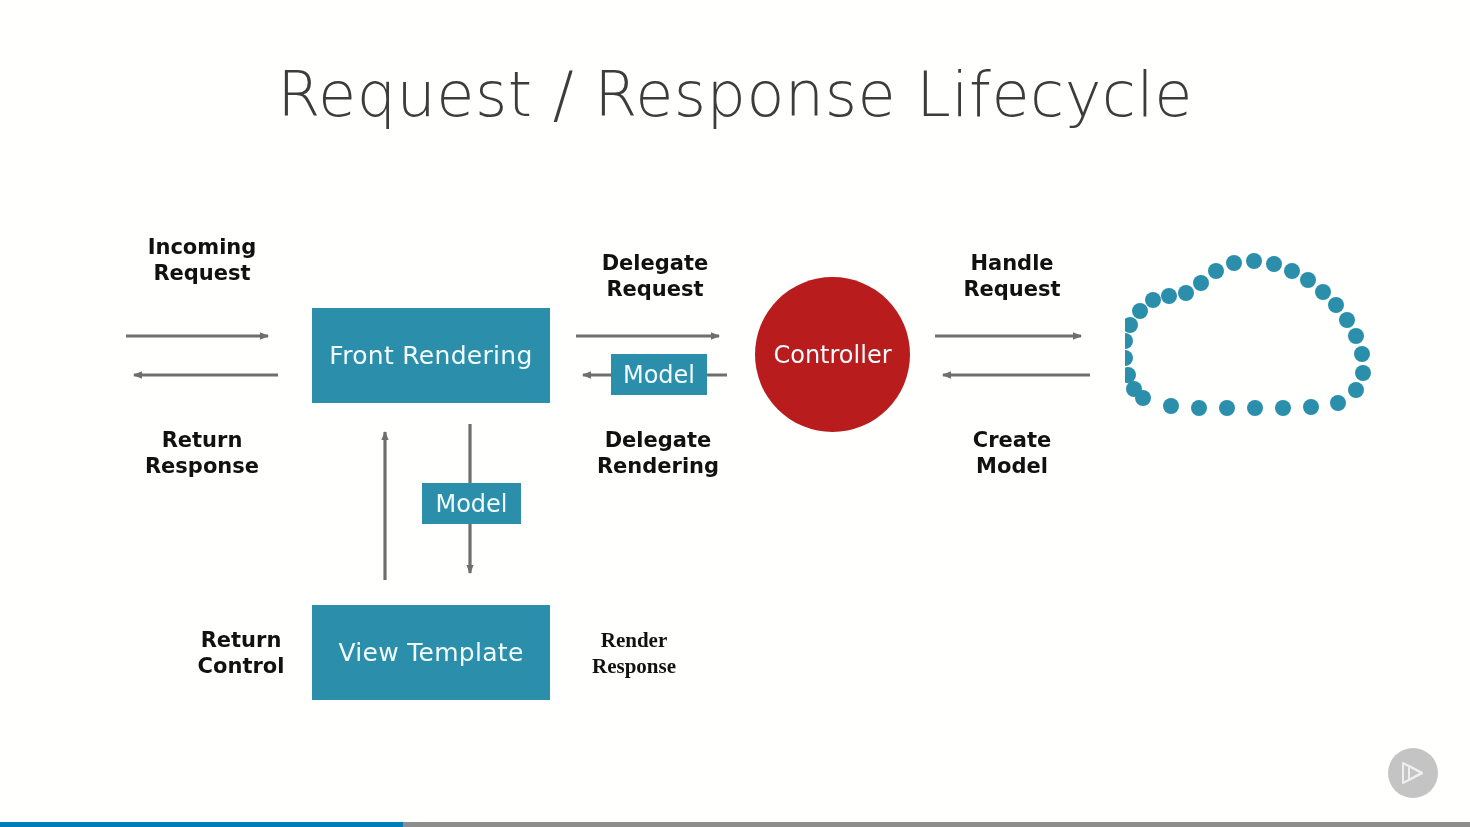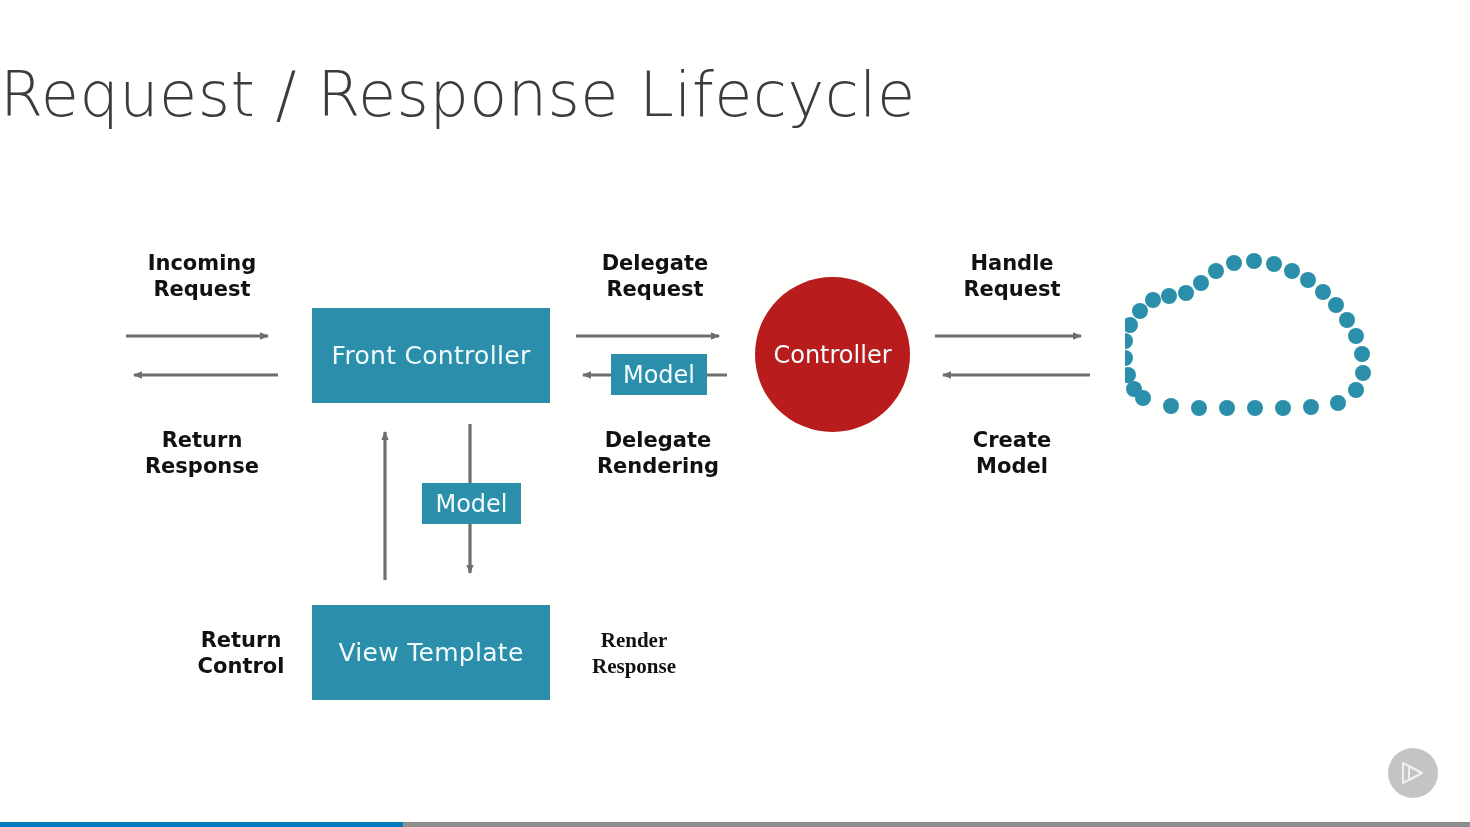--- a/index.html
+++ b/index.html
@@ -18,20 +18,21 @@
     height: 827px;
     background: #fffffd;
   }
 
   
   .slide-title {
     position: absolute;
     left: 0;
     top: 58px;
     width: 1470px;
+    text-align: center;
     font-family: "DejaVu Sans", sans-serif;
     font-size: 62px;
     font-weight: 300;
     letter-spacing: 0.5px;
     color: #3c3c3c;
     white-space: nowrap;
   }
 
   
   .node-box {
@@ -100,21 +101,21 @@
     position: absolute;
     text-align: center;
     font-size: 21px;
     font-weight: 700;
     line-height: 26px;
     color: #111111;
     font-family: "DejaVu Sans", sans-serif;
     white-space: pre-line;
   }
 
-  .lbl-incoming-request   { left:  92px; top: 250px; width: 220px; }
+  .lbl-incoming-request   { left:  92px; top: 234px; width: 220px; }
   .lbl-return-response    { left:  92px; top: 427px; width: 220px; }
   .lbl-delegate-request   { left: 545px; top: 250px; width: 220px; }
   .lbl-delegate-rendering { left: 548px; top: 427px; width: 220px; }
   .lbl-handle-request     { left: 902px; top: 250px; width: 220px; }
   .lbl-create-model       { left: 902px; top: 427px; width: 220px; }
   .lbl-return-control     { left: 131px; top: 627px; width: 220px; }
   .lbl-render-response    { left: 524px; top: 627px; width: 220px; font-family: Liberation Serif, serif; }
 
   
   .play-watermark {
@@ -189,21 +190,21 @@
 
     <g>
       <line x1="385" y1="580" x2="385" y2="432" stroke="#6e6e6e" stroke-width="3.2" marker-end="url(#arrowR)"></line>
     </g>
 
     <g>
       <line x1="470" y1="424" x2="470" y2="573" stroke="#6e6e6e" stroke-width="3.2" marker-end="url(#arrowR)"></line>
     </g>
   </svg>
 
-  <div class="node-box front-controller">Front Controller</div>
+  <div class="node-box front-controller">Front Rendering</div>
   <div class="node-box view-template">View Template</div>
   <div class="controller-circle">Controller</div>
 
   <div class="model-box model-horizontal">Model</div>
   <div class="model-box model-vertical">Model</div>
 
   <div class="cloud-wrap">
     <svg width="250" height="172" viewBox="0 0 250 172">
       <g fill="#2b8fab">
 

